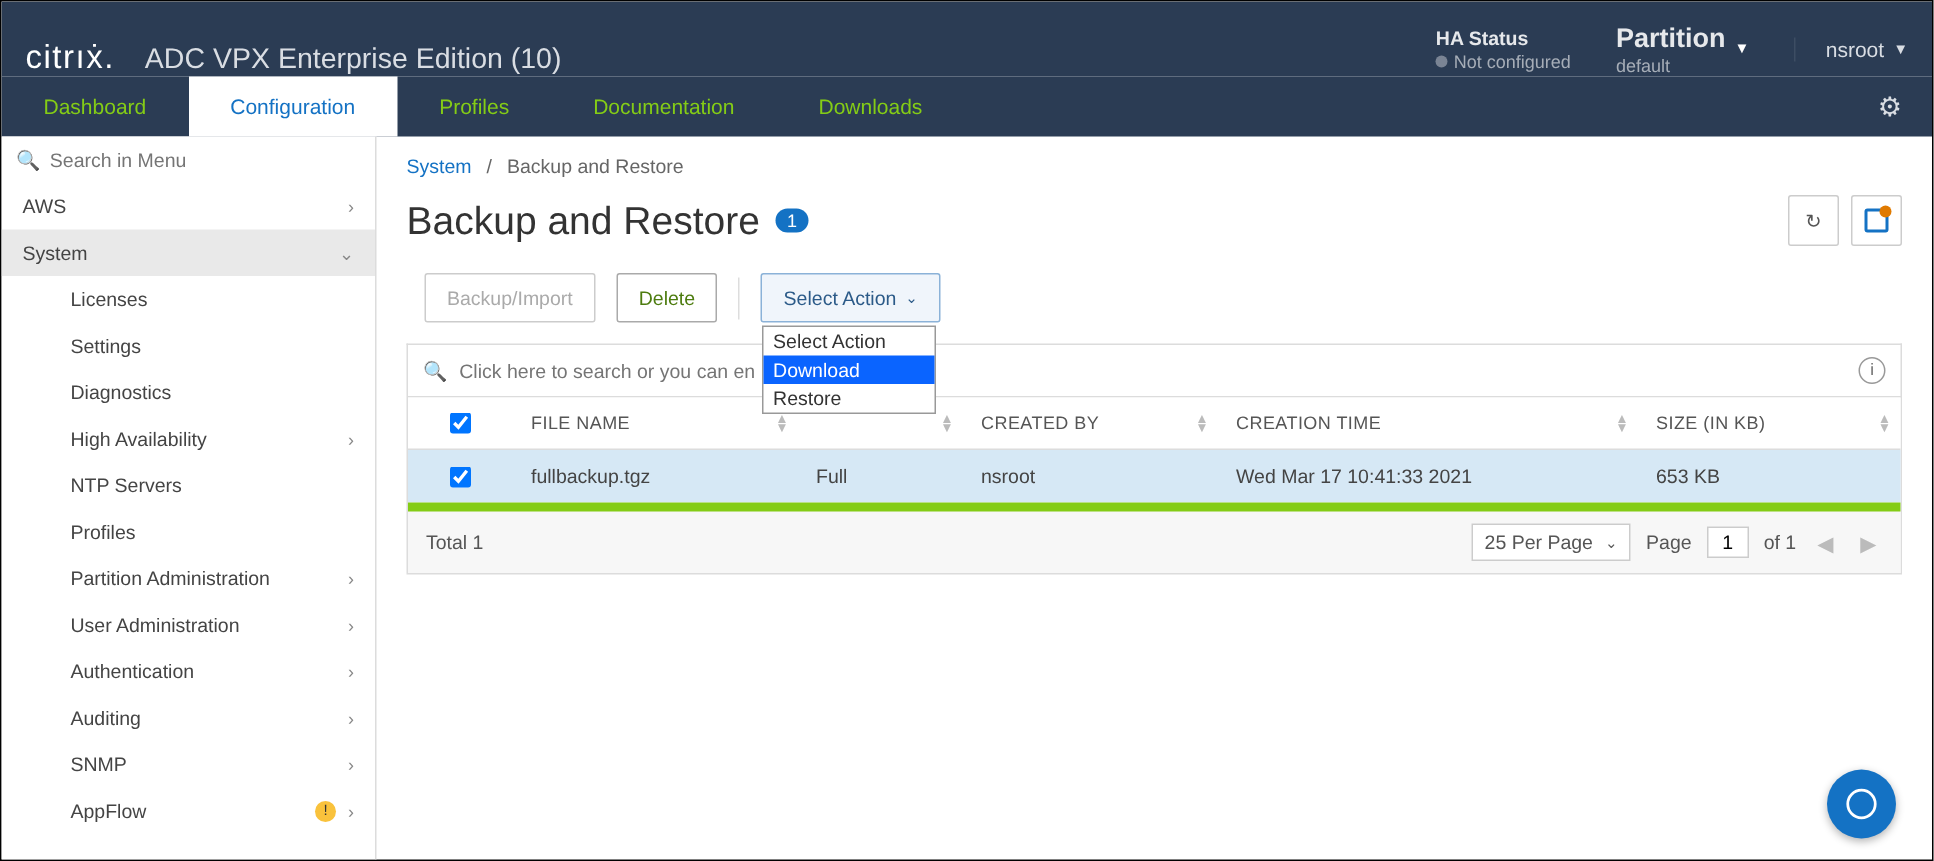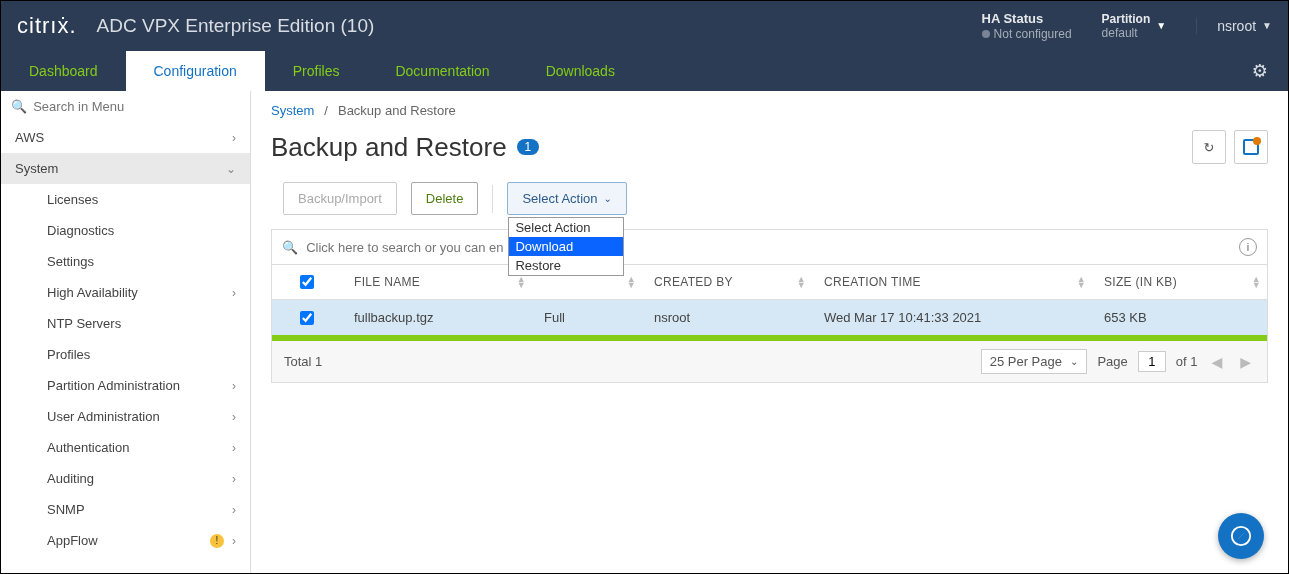--- a/index.html
+++ b/index.html
@@ -1,29 +1,29 @@
 <!DOCTYPE html>
 <html><head>
 <meta charset="utf-8">
 <style>
 * { box-sizing: border-box; margin: 0; padding: 0; }
 body { font-family: -apple-system, BlinkMacSystemFont, "Segoe UI", Arial, sans-serif; font-size: 13px; color: #333; background: #fff; overflow: hidden; width: 1289px; height: 574px; position: relative; border: 1px solid #000; }
 
 
-.topbar { background: #2b3c54; color: #fff; height: 50px; display: flex; align-items: center; padding: 0 16px; }
+.topbar { background: #2b3c54; color: #fff; height: 50px; display: flex; align-items: flex-end; padding: 0 16px; }
 .logo { font-size: 22px; letter-spacing: 1px; font-weight: 400; }
 .product-title { font-size: 19px; font-weight: 400; margin-left: 20px; color: #d9dde3; }
 .topbar-right { margin-left: auto; display: flex; align-items: center; gap: 30px; }
 .ha-status-block { line-height: 1.2; }
 .ha-status-label { font-size: 13px; font-weight: bold; color: #e6e8eb; }
 .ha-status-val { font-size: 12px; color: #a6adb7; display: flex; align-items: center; gap:4px; }
 .status-dot { width:8px; height:8px; border-radius:50%; background:#7a8494; display:inline-block; }
 .partition-block { line-height:1.2; display:flex; align-items:center; gap:6px; }
 .partition-block .col { display:flex; flex-direction:column; }
-.partition-label { font-size:12px; font-weight:bold; color:#e6e8eb; }
+.partition-label { font-size:18px; font-weight:bold; color:#e6e8eb; }
 .partition-val { font-size:12px; color:#a6adb7; }
 .user-block { display:flex; align-items:center; gap:6px; color:#d9dde3; font-size:14px; padding-left: 20px; border-left: 1px solid #3d4d63; }
 .chev-down { font-size:10px; }
 
 
 .mainnav { background: #2b3c54; height: 40px; display: flex; align-items: center; padding: 0; }
 .mainnav .tab { padding: 0 28px; height: 40px; display:flex; align-items:center; color: #84cc16; cursor:pointer; font-size:14px; }
 .mainnav .tab.active { background: #fff; color: #1472c4; }
 .nav-gear { margin-left:auto; margin-right:20px; color:#d9dde3; font-size:18px; }
 
@@ -150,24 +150,24 @@
         <span class="chevron">›</span>
     </div>
     <div class="side-item level0 expanded">
       <span>System</span>
         <span class="chevron">⌄</span>
     </div>
     <div class="side-item sub">
         <span>Licenses</span>
       </div>
     <div class="side-item sub">
+        <span>Settings</span>
+      </div>
+    <div class="side-item sub">
         <span>Diagnostics</span>
-      </div>
-    <div class="side-item sub">
-        <span>Settings</span>
       </div>
     <div class="side-item sub">
         <span>High Availability</span>
         <span class="chevron">›</span>
       </div>
     <div class="side-item sub">
         <span>NTP Servers</span>
       </div>
     <div class="side-item sub">
         <span>Profiles</span>

